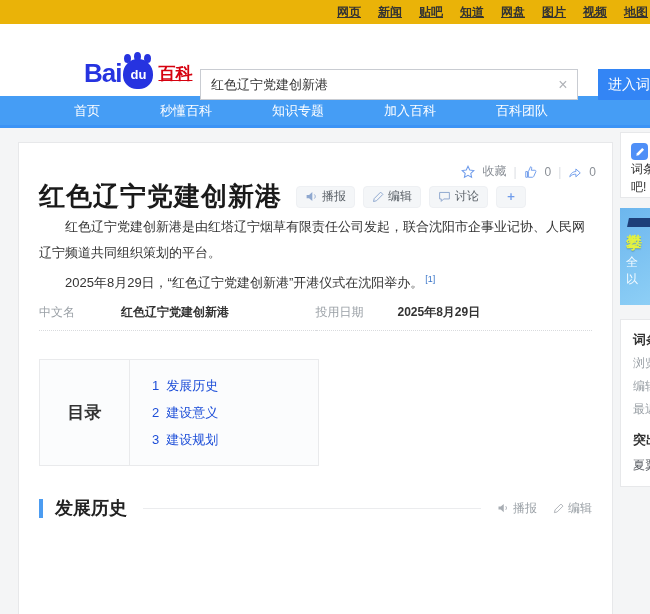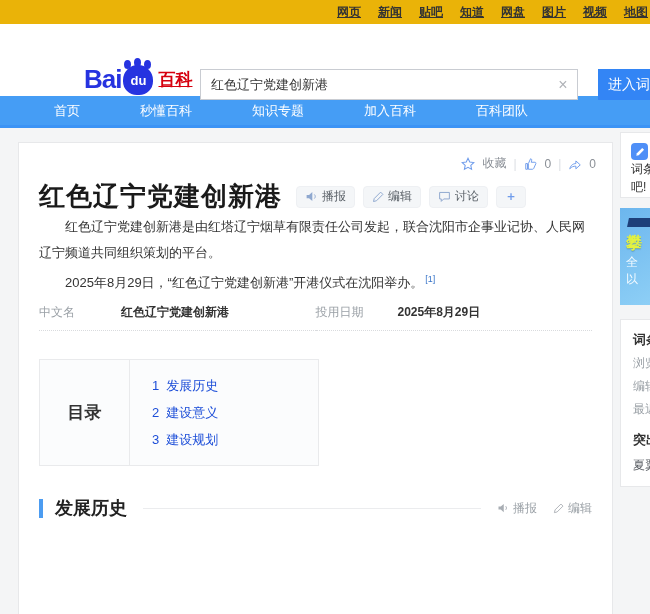--- a/index.html
+++ b/index.html
@@ -6,45 +6,45 @@
   html,body { width:650px; height:614px; overflow:hidden; background:#fff;
     font-family:"Liberation Sans","DejaVu Sans",sans-serif; }
 
   
   .topnav { height:24px; background:#eab308; position:relative; }
   .topnav-inner { position:absolute; left:337px; top:4px; display:flex; gap:17px; width:400px; }
   .topnav-inner a { font-size:12px; color:#333; font-weight:bold; text-decoration:underline; white-space:nowrap; cursor:pointer; }
 
   
   .header { height:72px; background:#fff; position:relative; }
-  .logo { position:absolute; left:84px; top:40px; display:flex; align-items:center; cursor:pointer; }
+  .logo { position:absolute; left:84px; top:34px; display:flex; align-items:center; cursor:pointer; }
   .logo .bai { font-size:26px; font-weight:bold; color:#2633e0; letter-spacing:-1px; }
   .paw { width:30px; height:30px; background:#2633e0; border-radius:50% 50% 46% 46%; position:relative; margin:0 2px; }
   .paw .du { position:absolute; left:0; right:0; top:8px; text-align:center; color:#fff; font-size:13px; font-weight:bold; }
   .paw i { position:absolute; width:7px; height:9px; background:#2633e0; border-radius:50%; top:-5px; }
   .paw i.t1{left:1px;} .paw i.t2{left:11px; top:-7px;} .paw i.t3{left:21px;}
   .logo .wiki { font-size:17px; font-weight:bold; color:#d6010f; margin-left:3px;text-decoration:underline; }
   .search-box { position:absolute; left:200px; top:45px; width:378px; height:31px;
     border:1px solid #c9ccd2; background:#fff; display:flex; align-items:center; }
   .search-box input { border:none; outline:none; flex:1; font-size:13px; color:#333; padding:0 10px;
     font-family:"Liberation Sans","DejaVu Sans",sans-serif; background:transparent; }
   .search-clear { width:28px; text-align:center; color:#b0b3b8; font-size:16px; cursor:pointer; }
   .search-btn { position:absolute; left:598px; top:45px; width:72px; height:31px; background:#3385f5;
     color:#fff; font-size:14px; border:none; cursor:pointer; white-space:nowrap; padding:0 10px; }
 
   
-  .bluenav { height:32px; background:#459df5; border-bottom:3px solid #3b93f5; display:flex; align-items:center; padding-left:24px; }
+  .bluenav { height:32px; background:#459df5; border-bottom:3px solid #3b93f5; display:flex; align-items:center; padding-left:44px; }
   .bluenav a { color:#fff; font-size:13px; padding:0 30px; white-space:nowrap; cursor:pointer; }
 
   
   .page { position:relative; height:506px; background:#f4f5f6; }
   .card { position:absolute; left:18px; top:14px; width:595px; height:620px; background:#fff;
     border:1px solid #e7e8ea; padding:14px 20px 20px 20px; }
 
-  .collect-row { position:absolute; top:12px; right:16px; display:flex; align-items:center; gap:7px;
+  .collect-row { position:absolute; top:20px; right:16px; display:flex; align-items:center; gap:7px;
     font-size:12px; color:#8a8f96; }
   .collect-row .ic { width:14px; height:14px; display:inline-block; }
   .collect-row .sep { color:#dcdfe3; }
   .collect-row svg { display:block; }
 
   .title-row { display:flex; align-items:center; margin-top:22px; }
   h1.title { font-size:26px; color:#1a1a1a; font-weight:bold; letter-spacing:1px; }
   .pills { display:flex; gap:8px; margin-left:14px; }
   .pill { height:22px; display:flex; align-items:center; gap:4px; background:#f4f6f8; border-radius:4px;
     padding:0 8px; font-size:12px; color:#565d64; cursor:pointer; border:1px solid #eef0f3; }

